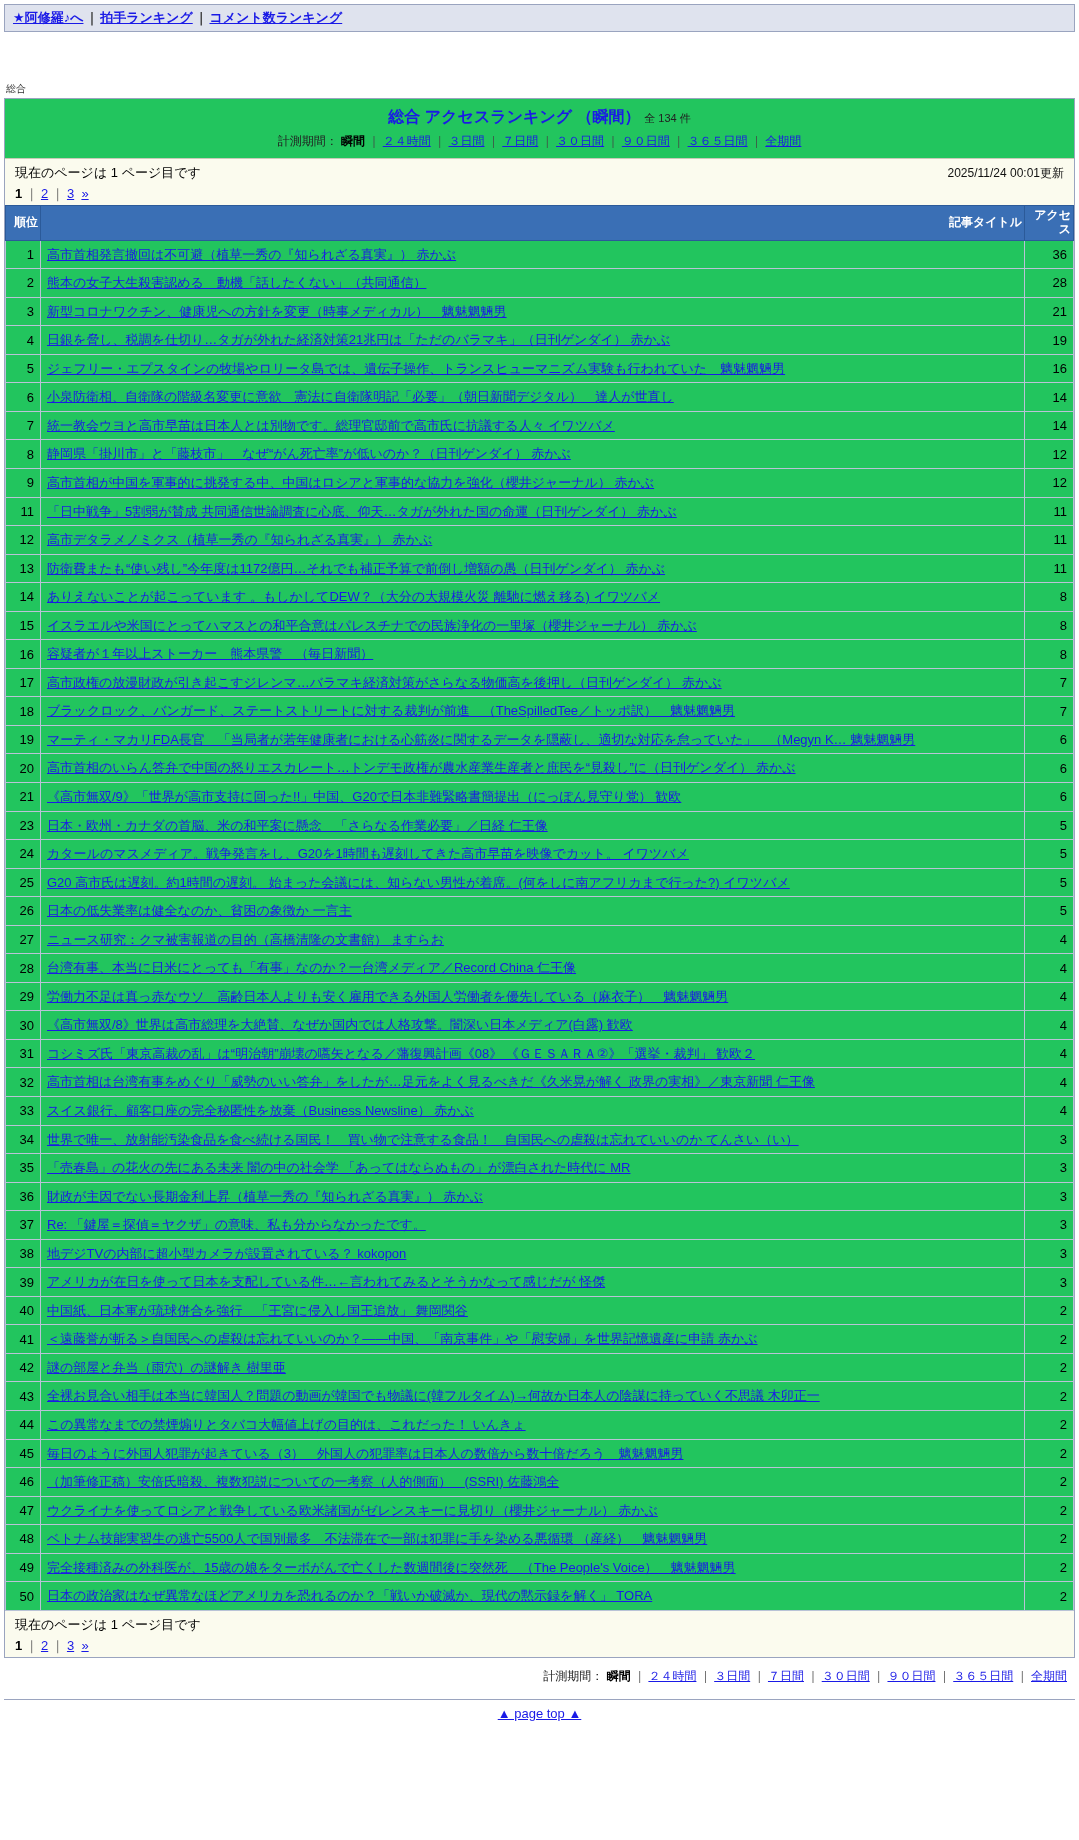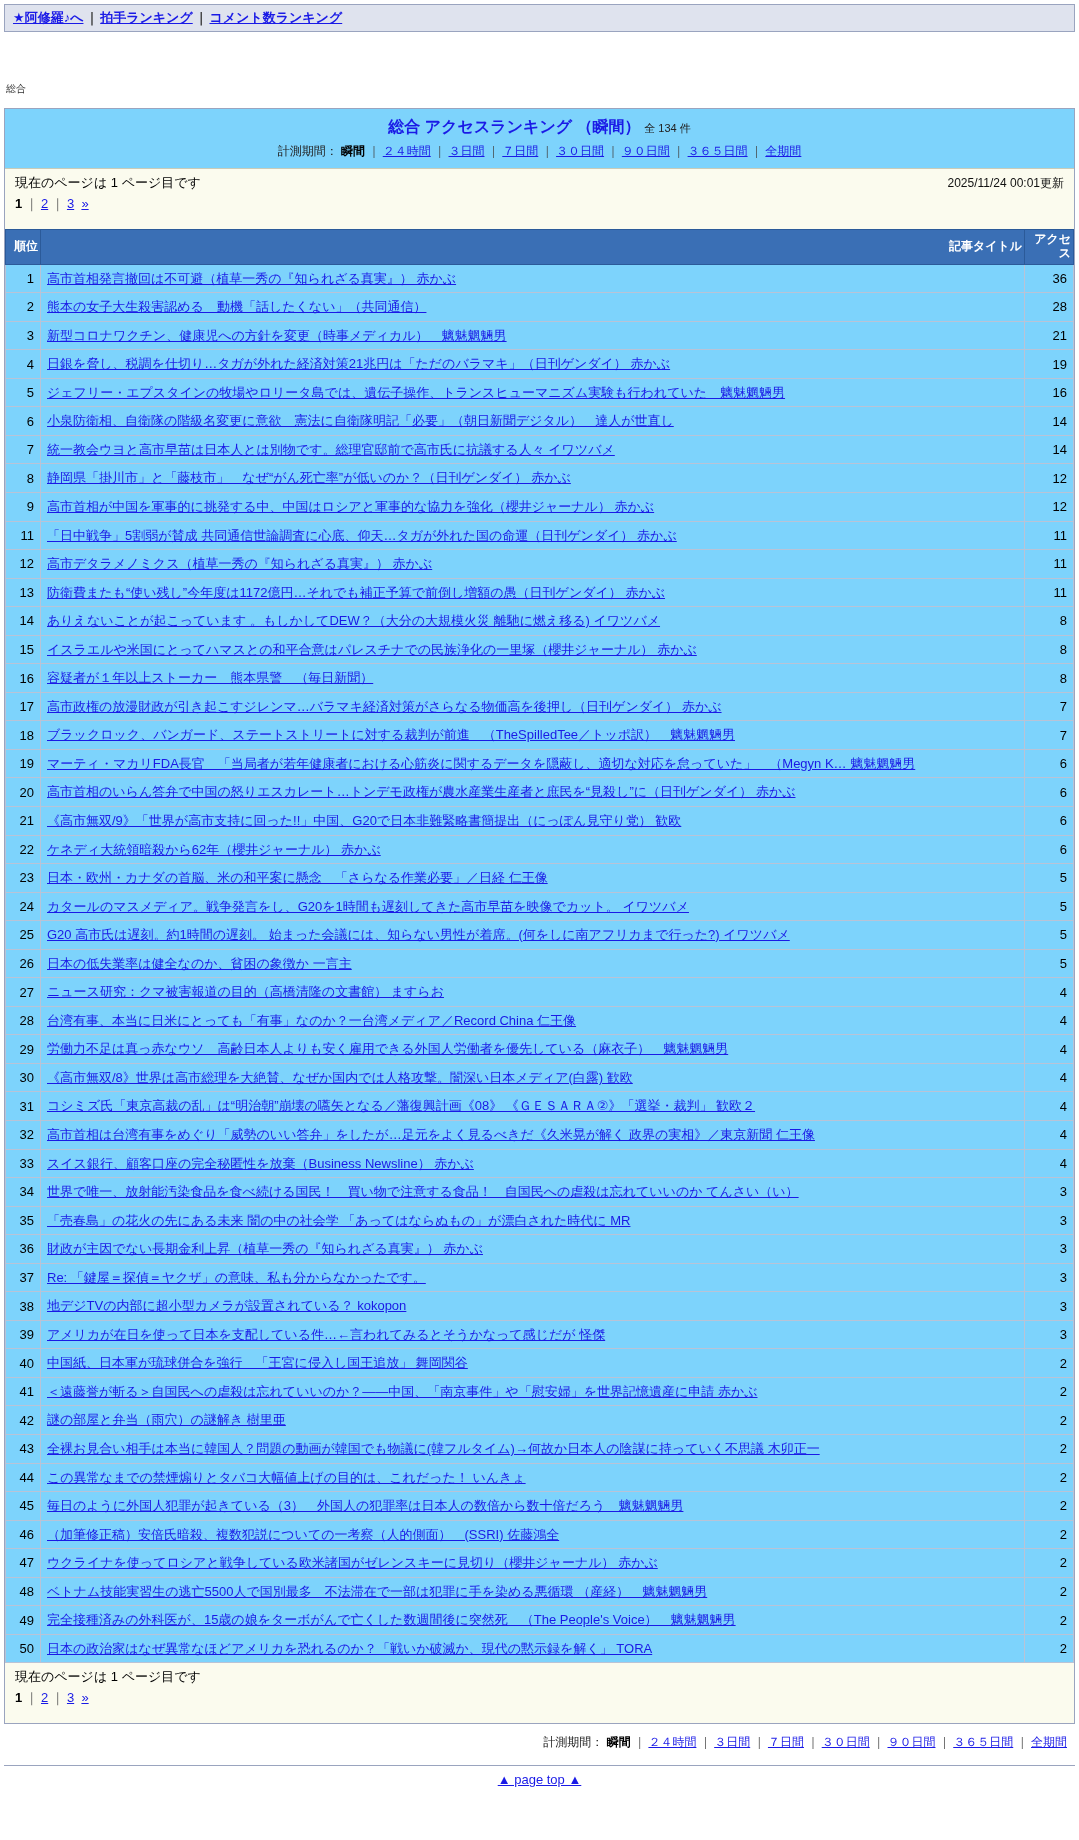--- a/index.html
+++ b/index.html
@@ -36,22 +36,22 @@
   .crumb {
     font-size: 10px;
     color: #333;
     padding: 2px 2px 0 2px;
     margin-top: 48px;
   }
 
   
   .frame {
     border: 1px solid #9aa4bf;
-    margin-top: 12px;
-    background: #7dd3fc;
+    margin-top: 2px;
+    background: #22c55e;
   }
   .title-wrap {
     text-align: center;
     padding: 8px 0 2px 0;
   }
   .title-main {
     color: #1a1ae6;
     font-weight: bold;
     font-size: 16px;
   }
@@ -80,21 +80,21 @@
     justify-content: space-between;
     align-items: baseline;
     font-size: 13px;
   }
   .status-row .upd {
     font-size: 12px;
     color: #111;
   }
   .pager {
     background: #fbfbee;
-    padding: 1px 10px 16px 10px;
+    padding: 1px 10px 2px 10px;
     font-size: 13px;
   }
   .pager a { color: #1a1ae6; text-decoration: underline; }
   .pager .cur { font-weight: bold; color: #000; }
   .pager .bar { color: #555; padding: 0 3px; }
 
   
   table.rank {
     border-collapse: collapse;
     width: 100%;
@@ -293,25 +293,20 @@
             <td class="rank">20</td>
             <td class="title"><a href="#">高市首相のいらん答弁で中国の怒りエスカレート…トンデモ政権が農水産業生産者と庶民を“見殺し”に（日刊ゲンダイ） 赤かぶ</a></td>
             <td class="acc">6</td>
           </tr>
           <tr>
             <td class="rank">21</td>
             <td class="title"><a href="#">《高市無双/9》「世界が高市支持に回った!!」中国、G20で日本非難緊略書簡提出（にっぽん見守り党） 歓欧</a></td>
             <td class="acc">6</td>
           </tr>
           <tr>
-            <td class="rank">22</td>
-            <td class="title"><a href="#">ケネディ大統領暗殺から62年（櫻井ジャーナル） 赤かぶ</a></td>
-            <td class="acc">6</td>
-          </tr>
-          <tr>
             <td class="rank">23</td>
             <td class="title"><a href="#">日本・欧州・カナダの首脳、米の和平案に懸念　「さらなる作業必要」／日経 仁王像</a></td>
             <td class="acc">5</td>
           </tr>
           <tr>
             <td class="rank">24</td>
             <td class="title"><a href="#">カタールのマスメディア。戦争発言をし、G20を1時間も遅刻してきた高市早苗を映像でカット。 イワツバメ</a></td>
             <td class="acc">5</td>
           </tr>
           <tr>

